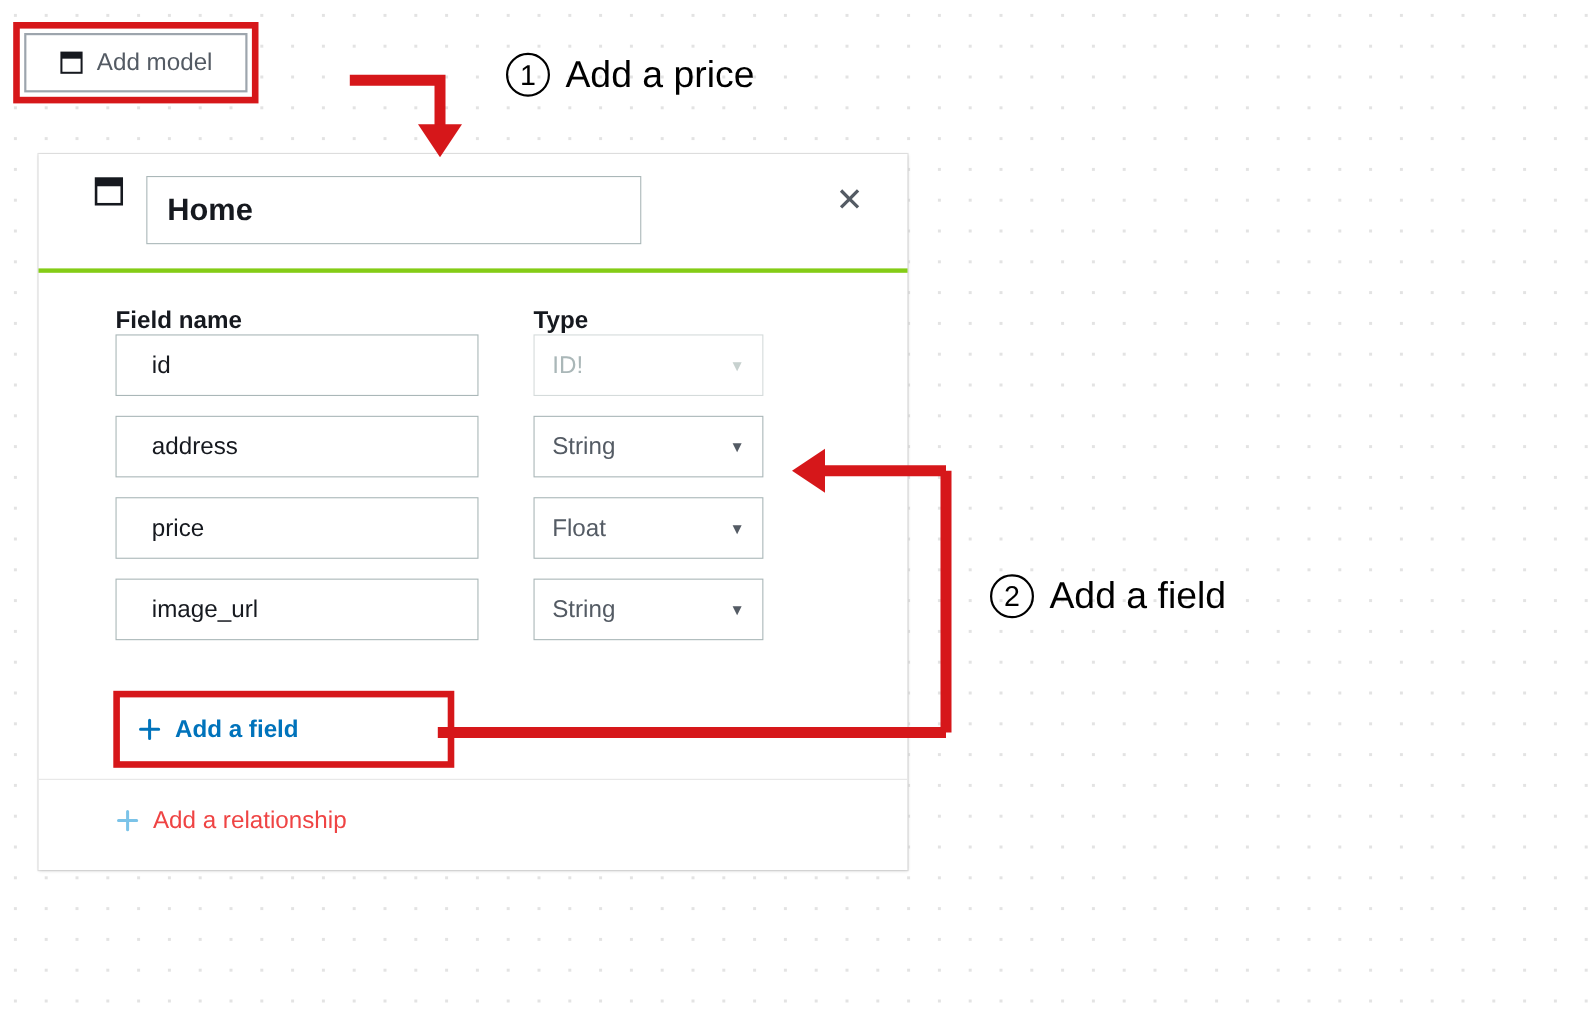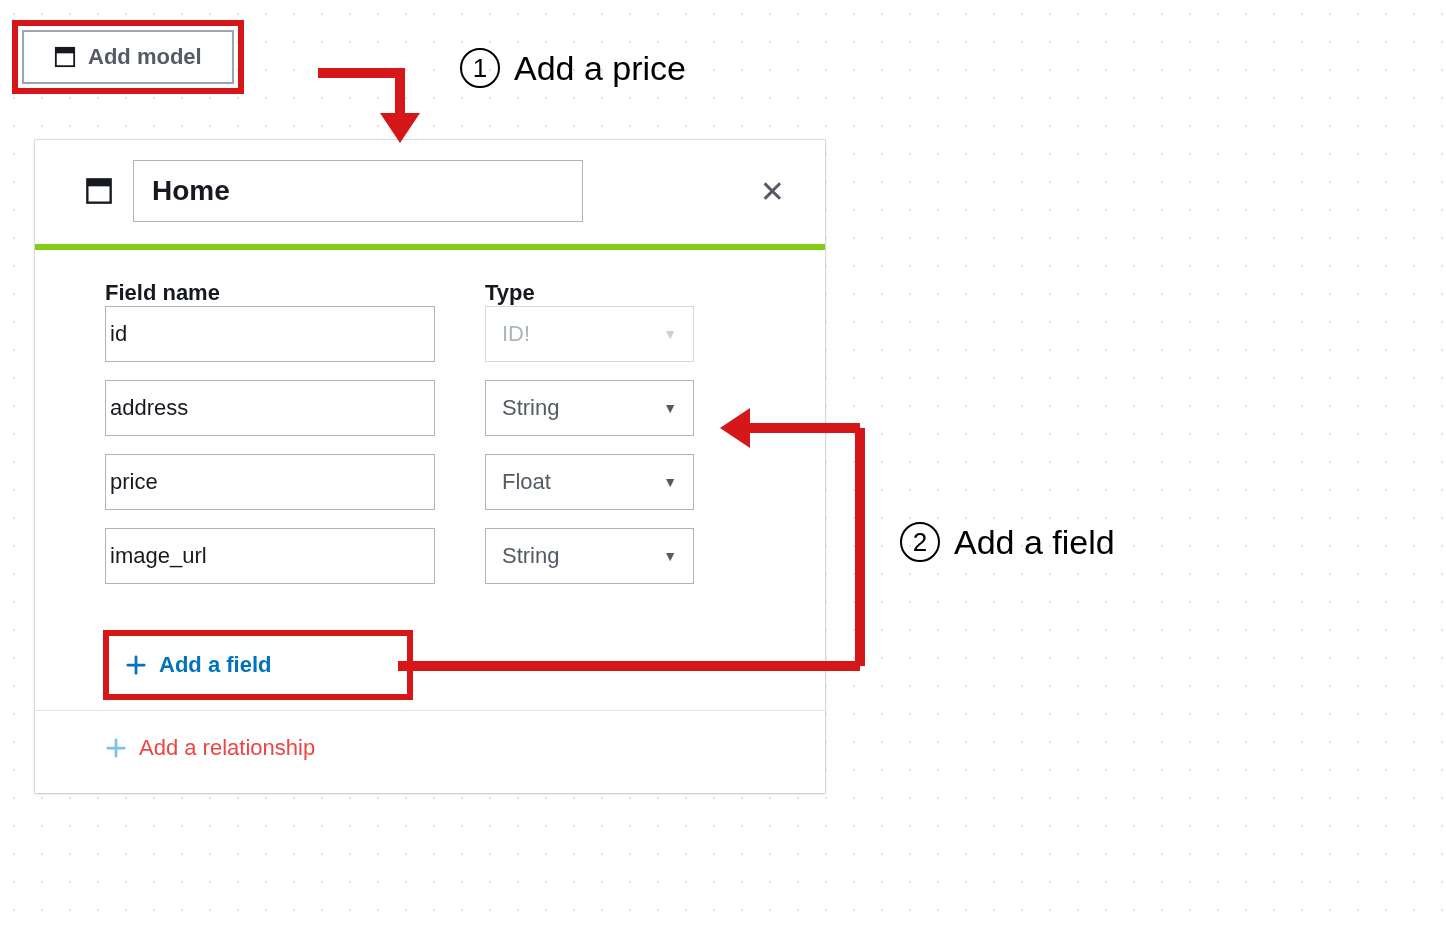--- a/index.html
+++ b/index.html
@@ -32,21 +32,21 @@
   }
   .add-model-btn {
     margin: 4px;
     display: flex;
     align-items: center;
     gap: 12px;
     padding: 12px 30px;
     border: 2px solid #9da5ad;
     background: #fff;
     font-size: 22px;
-    font-weight: 700;
+    font-weight: 400;
     color: #545b64;
     cursor: pointer;
   }
   .add-model-btn .sq-icon {
     width: 22px;
     height: 22px;
   }
   .sq-icon svg rect.top { fill:#16191f; }
   .sq-icon svg rect.body { fill:none; stroke:#16191f; stroke-width:2; }
 
@@ -55,24 +55,24 @@
     position: absolute;
     left: 35px;
     top: 140px;
     width: 790px;
     background: #fff;
     box-shadow: 0 1px 3px rgba(0,0,0,0.15), 0 0 0 1px #e4e4e4;
     z-index: 2;
   }
   .model-header {
     display: flex;
-    align-items: center;
+    align-items: flex-start;
     padding: 20px 30px 22px 50px;
     gap: 20px;
-    border-bottom: 6px solid #84cc16;
+    border-bottom: 4px solid #84cc16;
   }
   .model-header .sq-icon { width: 28px; height: 28px; }
   .model-name-input {
     width: 450px;
     padding: 14px 18px;
     font-size: 28px;
     font-weight: 700;
     color: #16191f;
     border: 1px solid #aab7b8;
     background: #fff;
@@ -102,21 +102,21 @@
   .col-field { width: 330px; }
   .col-type { width: 240px; }
 
   .field-row {
     display: flex;
     gap: 50px;
     margin-bottom: 18px;
   }
   .field-name-input {
     width: 330px;
-    padding: 14px 4px;
+    padding: 14px 32px;
     font-size: 22px;
     color: #16191f;
     border: 1px solid #aab7b8;
     background: #fff;
   }
   .type-select {
     width: 209px;
     padding: 14px 16px;
     font-size: 22px;
     color: #545b64;

